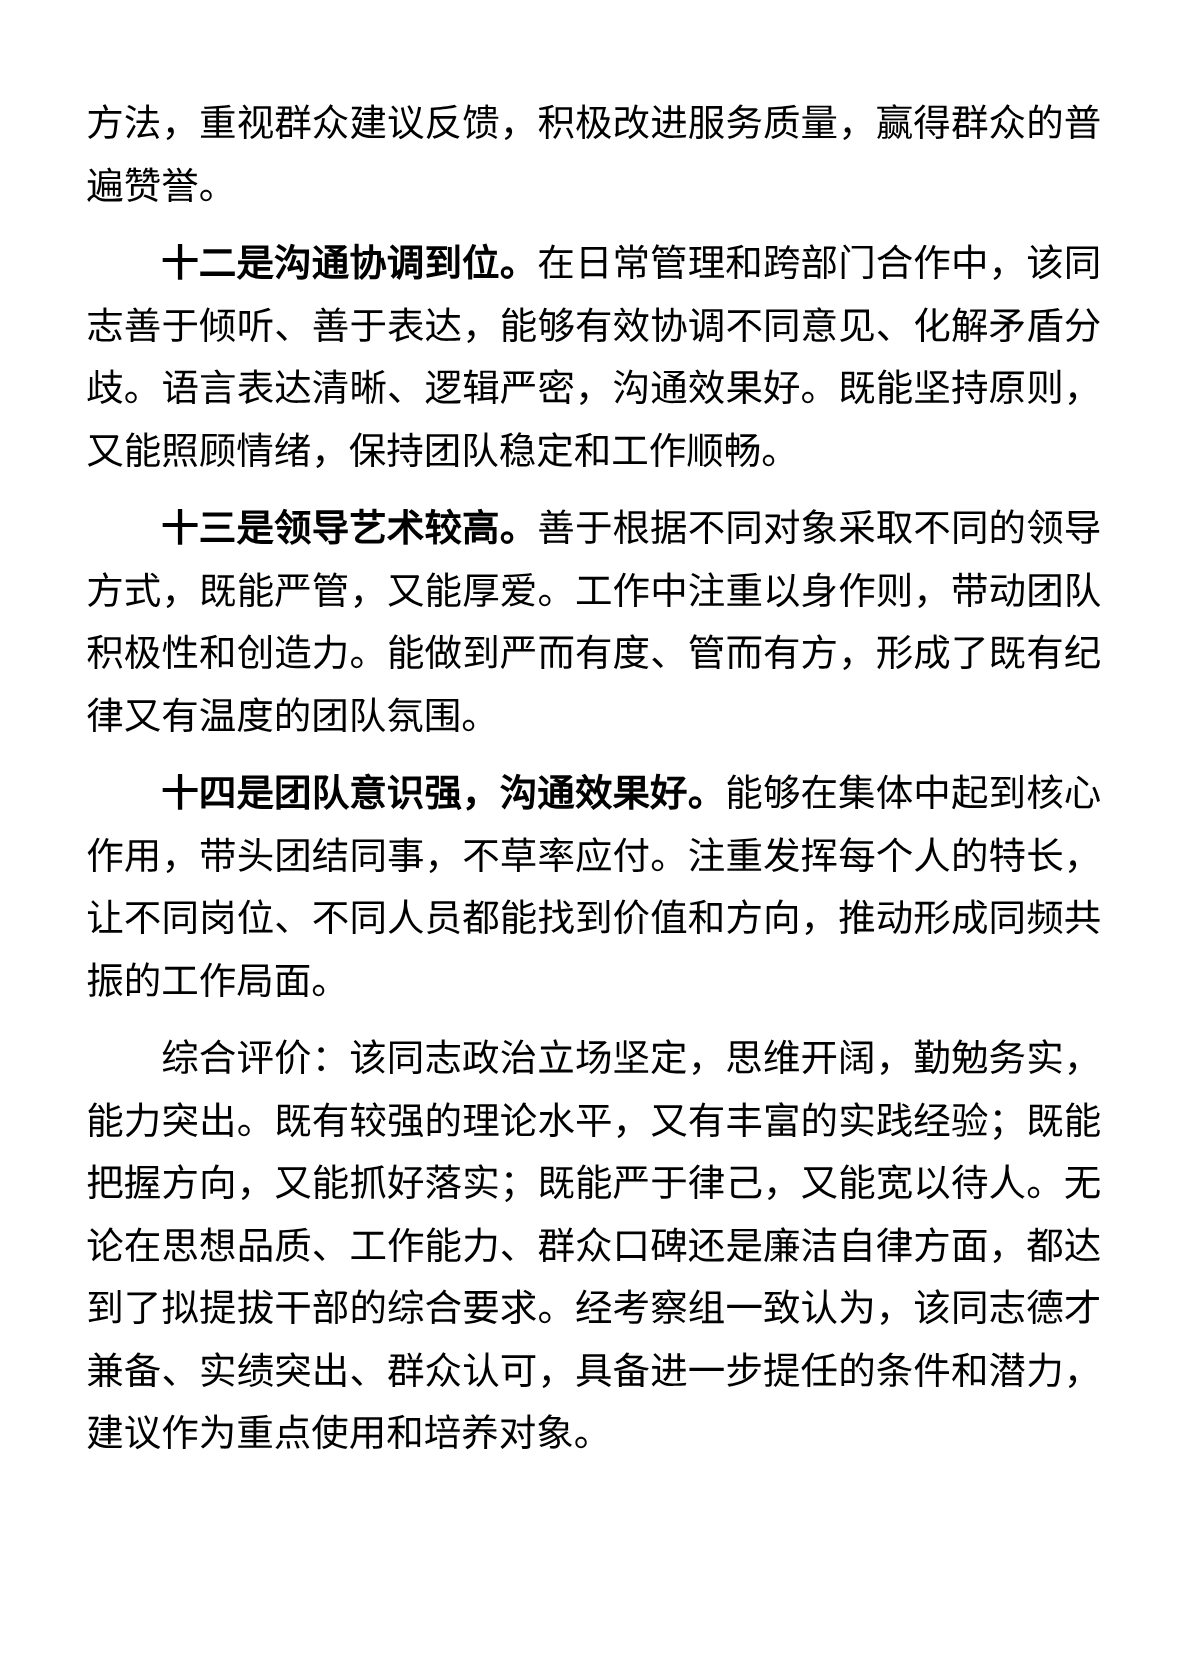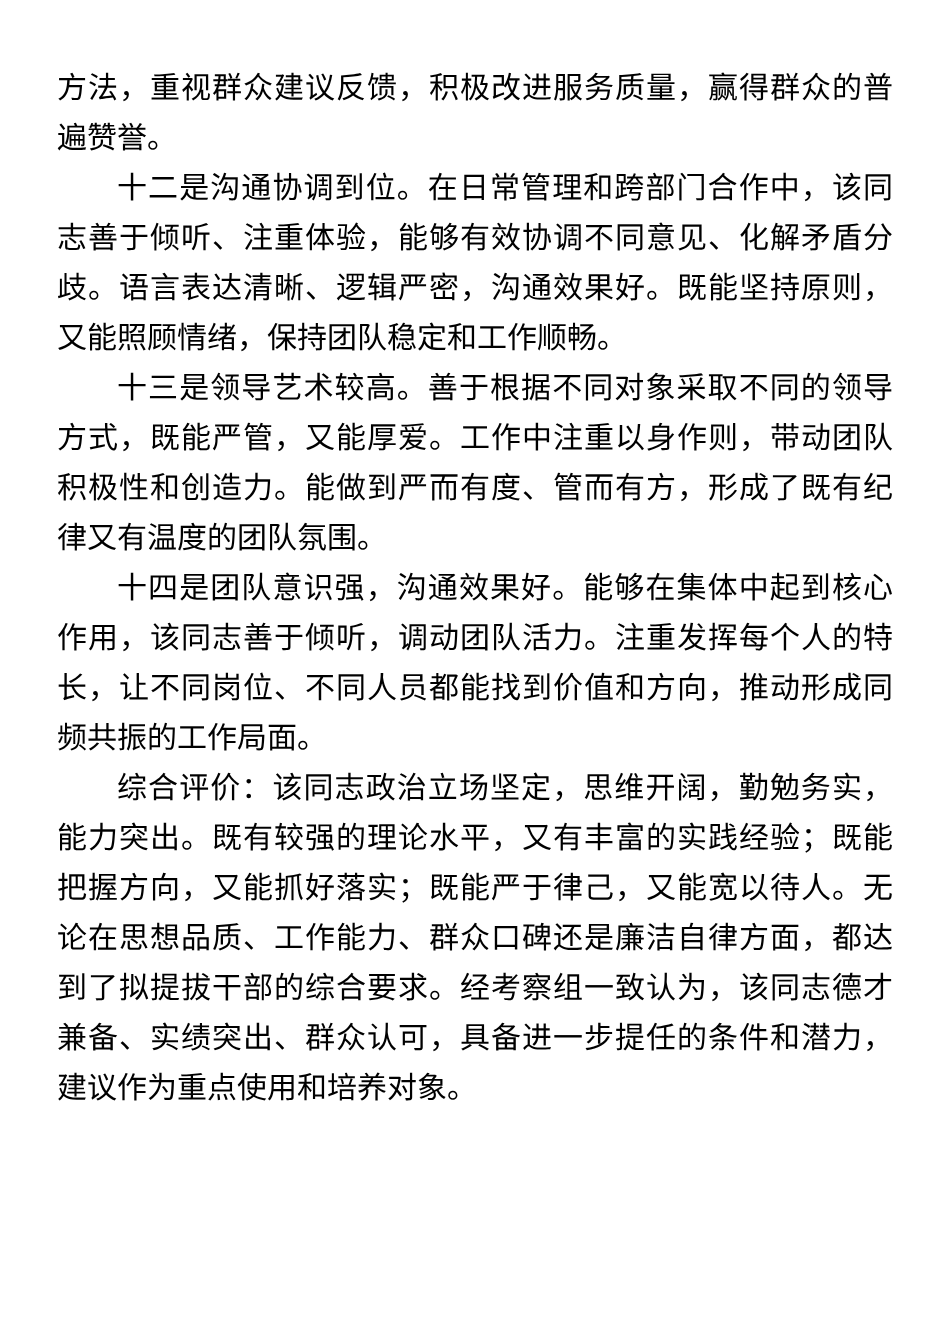--- a/index.html
+++ b/index.html
@@ -22,42 +22,42 @@
     width: 836px;
     color: #000000;
     font-size: 30px;
     line-height: 50px;
     text-align: justify;
     text-justify: inter-ideograph;
     word-break: break-all;
     overflow-wrap: break-word;
   }
   .para {
-    margin: 0;
+    margin: 12px;
     padding: 0;
   }
   .para.indent {
     text-indent: 2em;
   }
   .lead {
-    font-weight: normal;
+    font-weight: bold;
   }
 </style>
 </head>
 <body>
 
 <div class="page">
   <div class="doc-content">
 
     <p class="para"><span>方法，重视群众建议反馈，积极改进服务质量，赢得群众的普遍赞誉。</span></p>
 
-    <p class="para indent"><b class="lead">十二是沟通协调到位。</b><span>在日常管理和跨部门合作中，该同志善于倾听、注重体验，能够有效协调不同意见、化解矛盾分歧。语言表达清晰、逻辑严密，沟通效果好。既能坚持原则，又能照顾情绪，保持团队稳定和工作顺畅。</span></p>
+    <p class="para indent"><b class="lead">十二是沟通协调到位。</b><span>在日常管理和跨部门合作中，该同志善于倾听、善于表达，能够有效协调不同意见、化解矛盾分歧。语言表达清晰、逻辑严密，沟通效果好。既能坚持原则，又能照顾情绪，保持团队稳定和工作顺畅。</span></p>
 
     <p class="para indent"><b class="lead">十三是领导艺术较高。</b><span>善于根据不同对象采取不同的领导方式，既能严管，又能厚爱。工作中注重以身作则，带动团队积极性和创造力。能做到严而有度、管而有方，形成了既有纪律又有温度的团队氛围。</span></p>
 
-    <p class="para indent"><b class="lead">十四是团队意识强，沟通效果好。</b><span>能够在集体中起到核心作用，该同志善于倾听，调动团队活力。注重发挥每个人的特长，让不同岗位、不同人员都能找到价值和方向，推动形成同频共振的工作局面。</span></p>
+    <p class="para indent"><b class="lead">十四是团队意识强，沟通效果好。</b><span>能够在集体中起到核心作用，带头团结同事，不草率应付。注重发挥每个人的特长，让不同岗位、不同人员都能找到价值和方向，推动形成同频共振的工作局面。</span></p>
 
 
 
     <p class="para indent"><span>综合评价：该同志政治立场坚定，思维开阔，勤勉务实，能力突出。既有较强的理论水平，又有丰富的实践经验；既能把握方向，又能抓好落实；既能严于律己，又能宽以待人。无论在思想品质、工作能力、群众口碑还是廉洁自律方面，都达到了拟提拔干部的综合要求。经考察组一致认为，该同志德才兼备、实绩突出、群众认可，具备进一步提任的条件和潜力，建议作为重点使用和培养对象。</span></p>
 
   </div>
 </div>
 
 </body></html>

